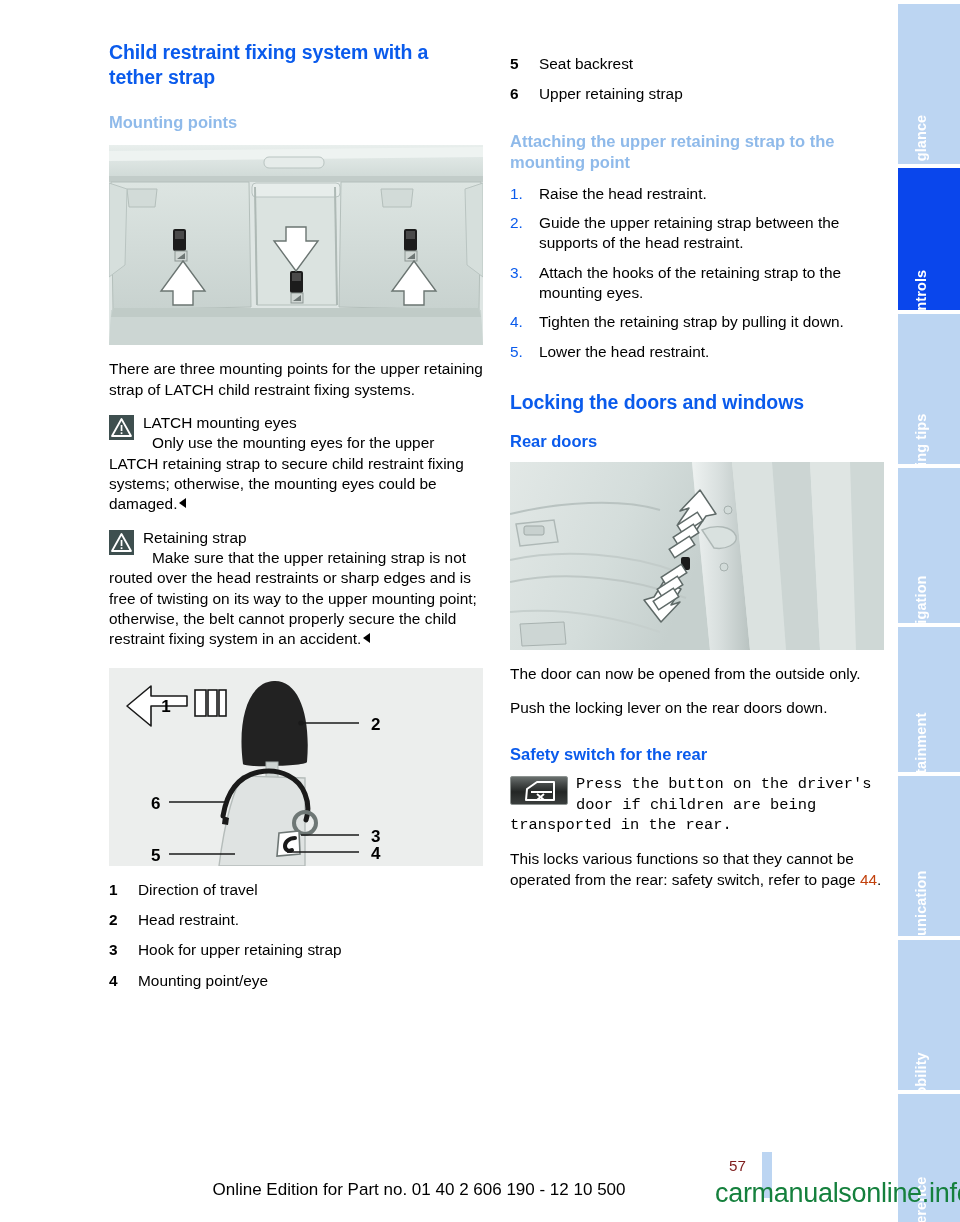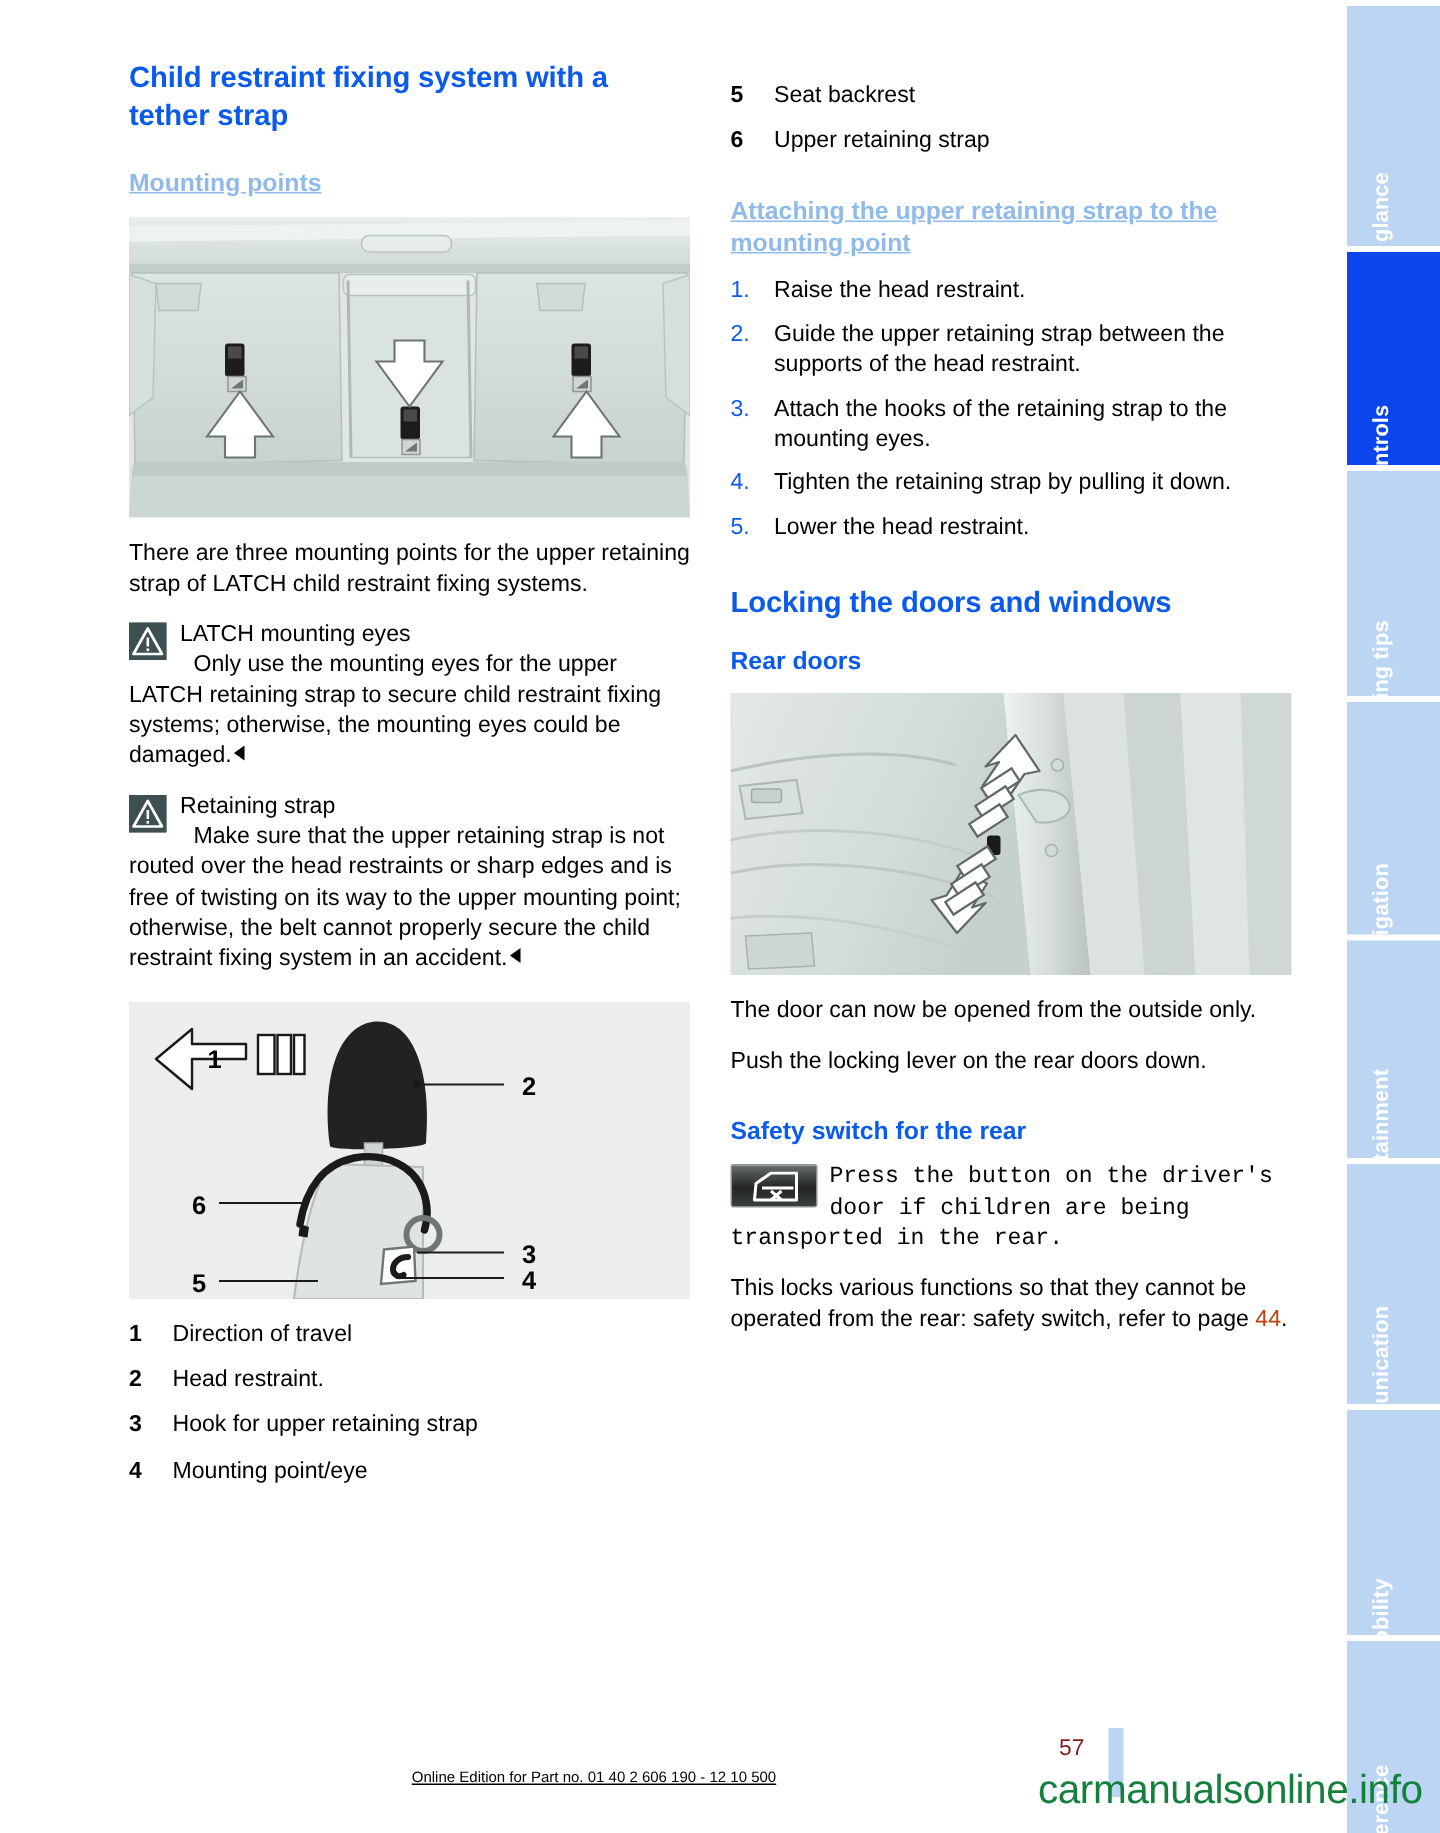--- a/index.html
+++ b/index.html
@@ -12,20 +12,21 @@
     position: relative;
     font-family: "Liberation Sans", sans-serif;
     overflow: hidden;
   }
 
   
   #page {
     position: absolute;
     inset: 0;
     background: #fff;
+    margin-left: 23px;
   }
 
   
   .col {
     position: absolute;
     top: 40px;
     width: 378px;
   }
   #col-left  { left: 86px; }
   #col-right { left: 487px; }
@@ -38,21 +39,20 @@
     line-height: 1.28;
     margin: 0 0 4px 0;
     letter-spacing: -0.1px;
   }
   .h2-light {
     color: #8fbaea;
     font-size: 16.5px;
     font-weight: bold;
     line-height: 1.3;
     margin: 22px 0 12px 0;
-    text-decoration: underline;
   }
   .h2-blue {
     color: #0a5bec;
     font-size: 16.5px;
     font-weight: bold;
     line-height: 1.3;
     margin: 22px 0 12px 0;
   }
 
   p.body {
@@ -201,23 +201,22 @@
     position: absolute;
     left: 739px; top: 1152px;
     width: 10px; height: 46px;
     background: #bcd5f2;
   }
   #edition {
     position: absolute;
     left: 0; top: 1180px;
     width: 792px;
     text-align: center;
-    font-size: 10px;
-    color: #000;
-    text-decoration: underline;
+    font-size: 17px;
+    color: #000;
   }
   #watermark {
     position: absolute;
     left: 692px; top: 1178px;
     font-size: 27px;
     color: #15803d;
     letter-spacing: -0.3px;
     white-space: nowrap;
   }
 </style>

